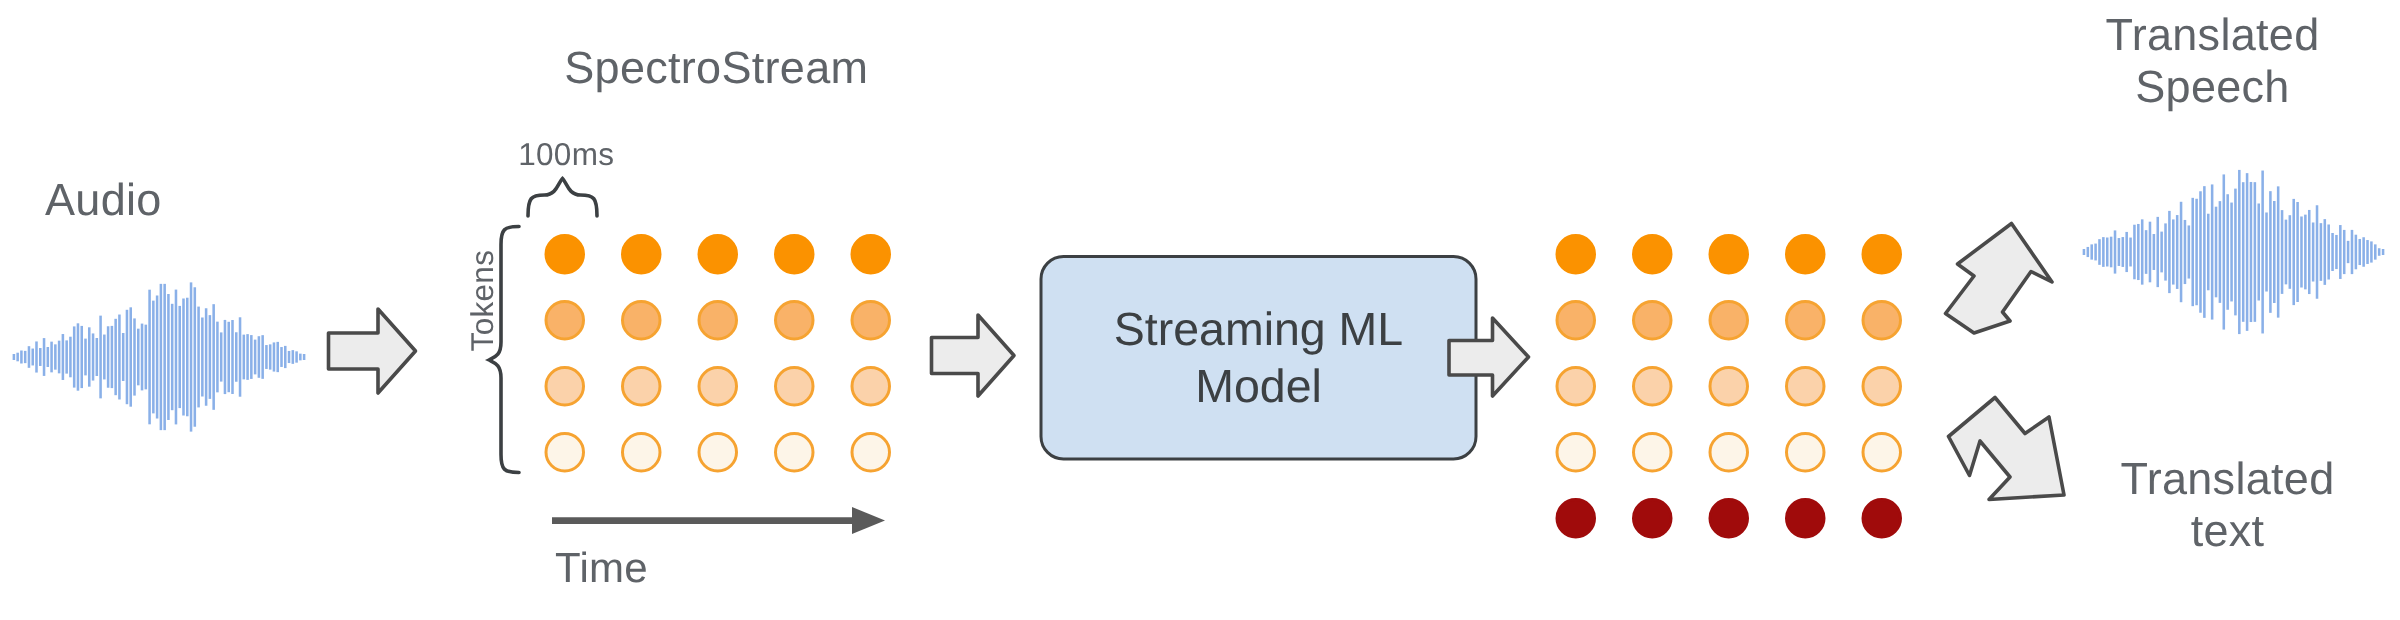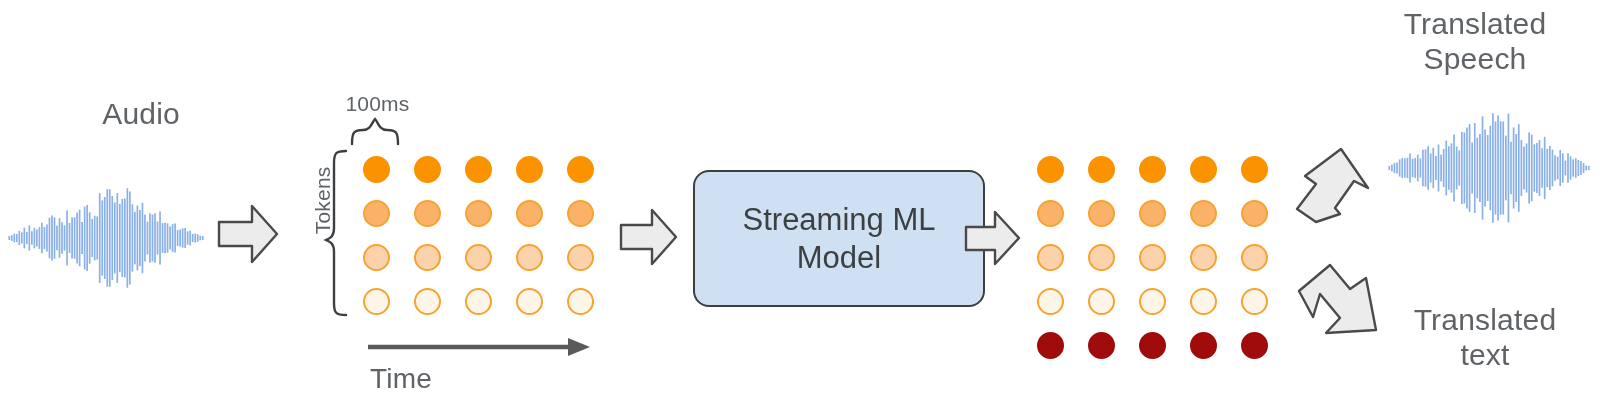--- a/index.html
+++ b/index.html
@@ -22,21 +22,21 @@
     height: 413px;
   }
   .lbl {
     position: absolute;
     color: #5f6368;
     font-weight: 400;
     line-height: 1.18;
     white-space: pre-line;
     letter-spacing: 0.2px;
   }
-  #label-audio      { left: 30px;  top: 96px; width: 150px; text-align: right; font-size: 30px; }
+  #label-audio      { left: 30px;  top: 116px; width: 150px; text-align: left; font-size: 30px; }
   #label-spectro    { left: 350px; top: 28px;  width: 255px; text-align: center; font-size: 30px; }
   #label-100ms      { left: 330px; top: 92px;  width: 95px;  text-align: center; font-size: 21px; }
   #label-time       { left: 370px; top: 362px; width: 210px; font-size: 28px; }
   #label-tokens {
     left: 268px; top: 188px;
     width: 110px; text-align: center; font-size: 21px;
     transform: rotate(-90deg);
     transform-origin: center center;
   }
   #label-tspeech    { left: 1355px; top: 6px;   width: 240px; text-align: center; font-size: 30px; }
@@ -74,20 +74,21 @@
     border-radius: 50%;
     box-sizing: border-box;
   }
 </style>
 </head>
 <body>
 
 <div class="stage">
 
   <div class="lbl" id="label-audio">Audio</div>
+  <div class="lbl" id="label-spectro">SpectroStream</div>
   <div class="lbl" id="label-100ms">100ms</div>
   <div class="lbl" id="label-tokens">Tokens</div>
   <div class="lbl" id="label-time">Time</div>
   <div class="lbl" id="label-tspeech">Translated
 Speech</div>
   <div class="lbl" id="label-ttext">Translated
 text</div>
 
   <div class="model-box">
     <div class="model-text">Streaming ML

